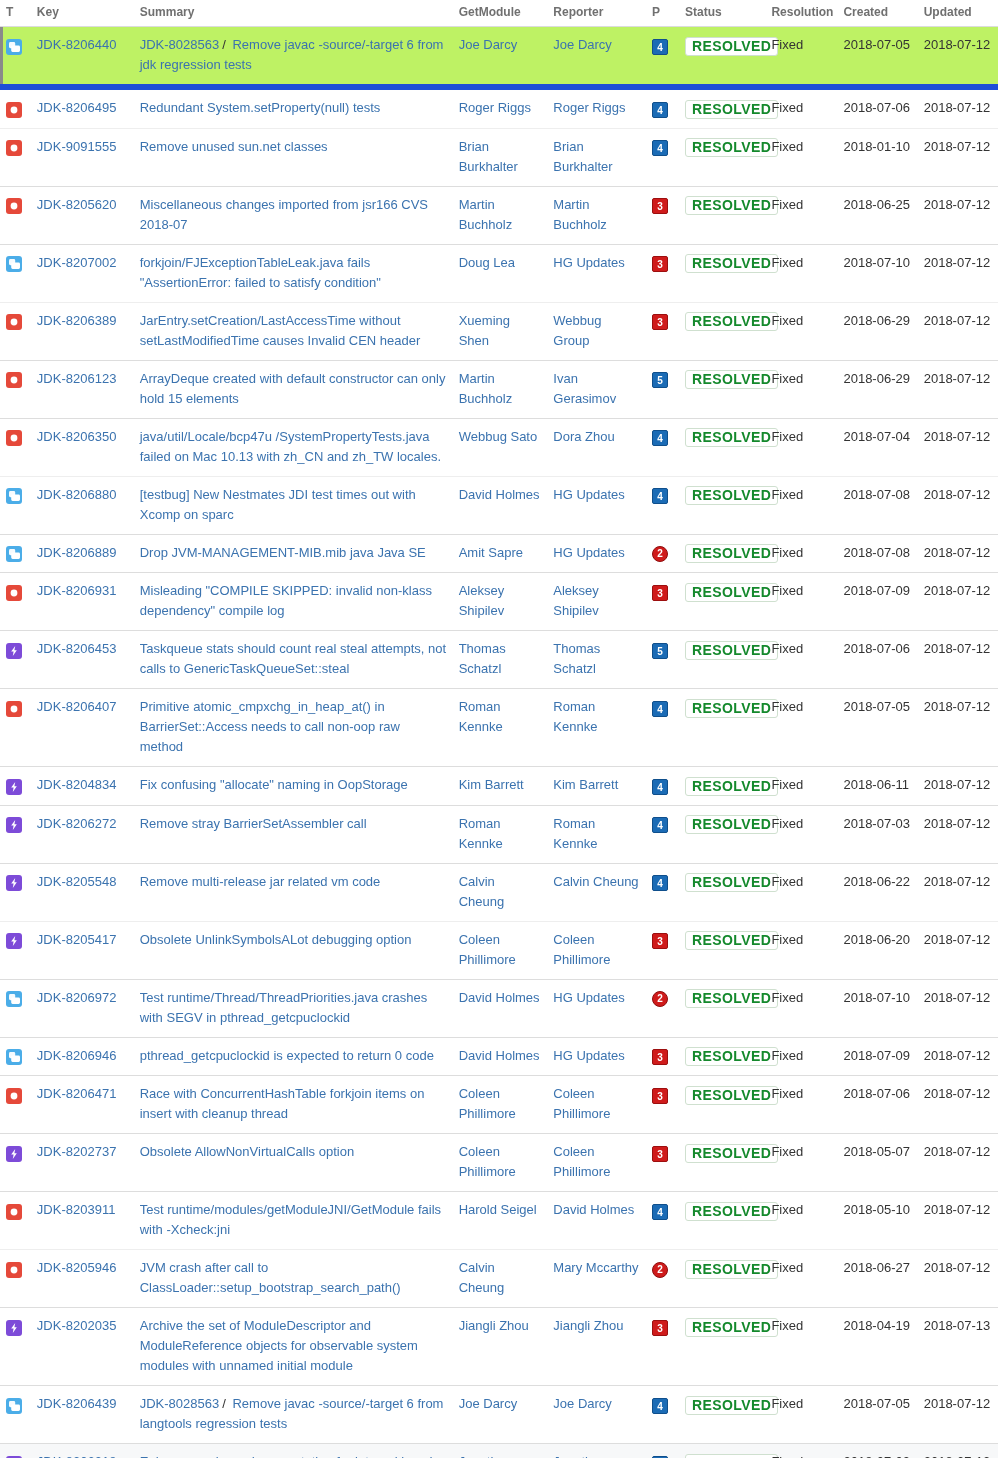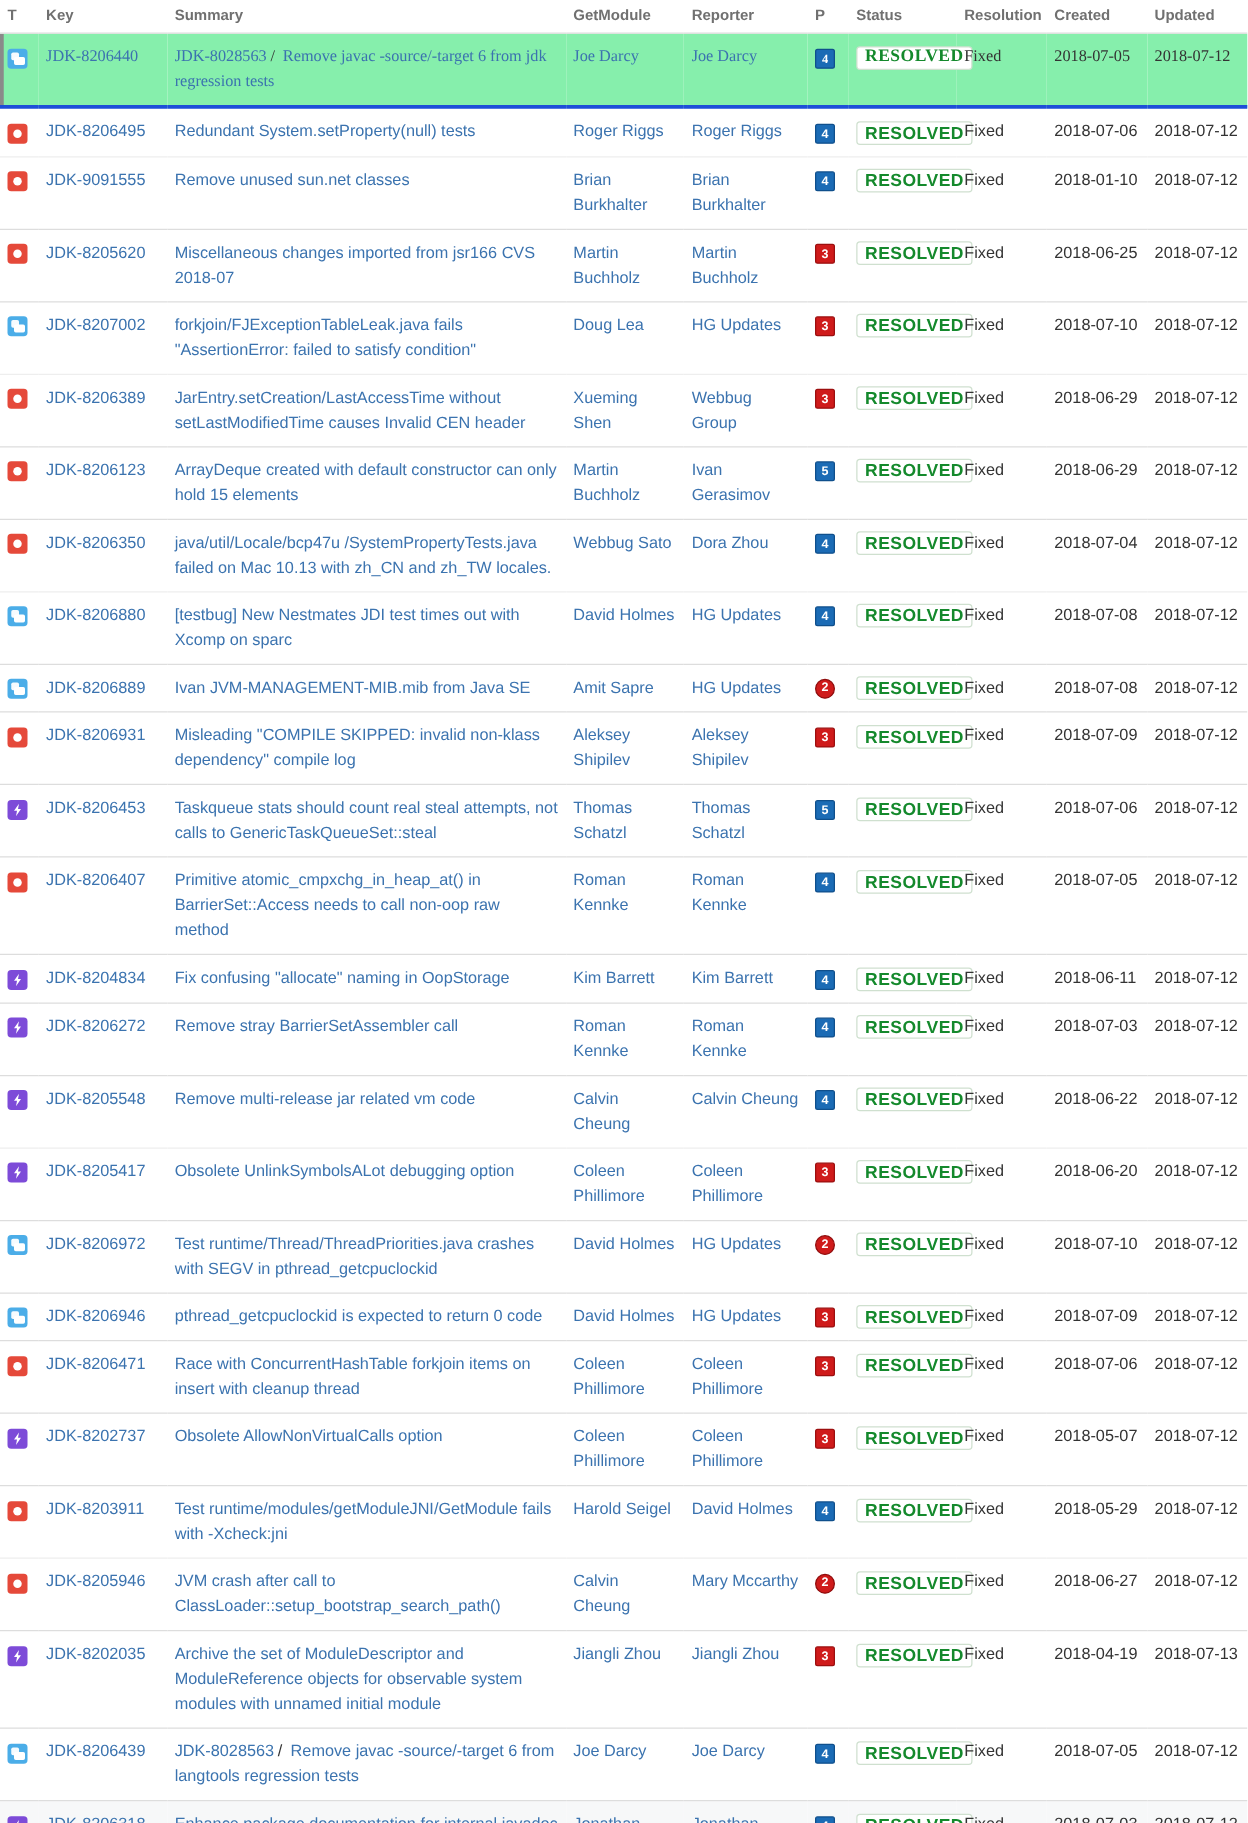--- a/index.html
+++ b/index.html
@@ -46,23 +46,22 @@
   
   #issue-table tbody td {
     padding: 8px 6px 9px 6px;
     vertical-align: top;
     line-height: 20px;
     border-bottom: 1px solid #eeeeee;
   }
   #issue-table tbody tr.sep-row > td { border-bottom: 1px solid #dddddd; }
   #issue-table tbody tr.alt > td { background: #f7f8f9; }
   #issue-table tbody tr.selected > td {
-    background: #86efac;
-    border-bottom: 3px solid #1d4ed8;
-    font-family: Liberation Serif, serif;
+    background: #bef264;
+    border-bottom: 6px solid #1d4ed8;
   }
   #issue-table tbody tr.selected > td:first-child {
     box-shadow: inset 3px 0 0 0 #8a8a8a;
   }
 
   td.c-t   { padding-left: 8px; padding-right: 0; }
   td.c-key { white-space: nowrap; }
   td.c-p   { padding-left: 4px; padding-right: 4px; }
   td.c-cr, td.c-up { white-space: nowrap; color: #333333; }
   td.c-res { color: #333333; }
@@ -290,21 +289,21 @@
         <td class="c-res">Fixed</td>
         <td class="c-cr">2018-07-08</td>
         <td class="c-up">2018-07-12</td>
       </tr>
       <tr class="sep-row">
         <td class="c-t"><span class="type-icon" style="background:#4bade8"><svg width="16" height="16" viewBox="0 0 16 16">
               <rect x="3" y="3" width="6.2" height="6.2" rx="1.4" fill="#fff" opacity="0.95"></rect>
               <path d="M6.6 6.6 h6 a1.4 1.4 0 0 1 1.4 1.4 v3.6 a1.4 1.4 0 0 1 -1.4 1.4 h-6 a1.4 1.4 0 0 1 -1.4 -1.4 v-3.6 a1.4 1.4 0 0 1 1.4 -1.4 z" fill="#fff"></path>
             </svg></span></td>
         <td class="c-key"><a class="link">JDK-8206889</a></td>
-        <td class="c-sum"><a class="link">Ivan JVM-MANAGEMENT-MIB.mib from Java SE</a></td>
+        <td class="c-sum"><a class="link">Drop JVM-MANAGEMENT-MIB.mib java Java SE</a></td>
         <td class="c-asg"><a class="link">Amit Sapre</a></td>
         <td class="c-rep"><a class="link">HG Updates</a></td>
         <td class="c-p"><span class="prio circle">2</span></td>
         <td class="c-st"><span class="lozenge">RESOLVED</span></td>
         <td class="c-res">Fixed</td>
         <td class="c-cr">2018-07-08</td>
         <td class="c-up">2018-07-12</td>
       </tr>
       <tr class="sep-row">
         <td class="c-t"><span class="type-icon" style="background:#e5493a"><svg width="16" height="16" viewBox="0 0 16 16">
@@ -466,21 +465,21 @@
         <td class="c-t"><span class="type-icon" style="background:#e5493a"><svg width="16" height="16" viewBox="0 0 16 16">
               <circle cx="8" cy="8" r="3.4" fill="#fff"></circle>
             </svg></span></td>
         <td class="c-key"><a class="link">JDK-8203911</a></td>
         <td class="c-sum"><a class="link">Test runtime/modules/getModuleJNI/GetModule fails with -Xcheck:jni</a></td>
         <td class="c-asg"><a class="link">Harold Seigel</a></td>
         <td class="c-rep"><a class="link">David Holmes</a></td>
         <td class="c-p"><span class="prio sq">4</span></td>
         <td class="c-st"><span class="lozenge">RESOLVED</span></td>
         <td class="c-res">Fixed</td>
-        <td class="c-cr">2018-05-29</td>
+        <td class="c-cr">2018-05-10</td>
         <td class="c-up">2018-07-12</td>
       </tr>
       <tr class="sep-row">
         <td class="c-t"><span class="type-icon" style="background:#e5493a"><svg width="16" height="16" viewBox="0 0 16 16">
               <circle cx="8" cy="8" r="3.4" fill="#fff"></circle>
             </svg></span></td>
         <td class="c-key"><a class="link">JDK-8205946</a></td>
         <td class="c-sum"><a class="link">JVM crash after call to ClassLoader::setup_bootstrap_search_path()</a></td>
         <td class="c-asg"><a class="link">Calvin Cheung</a></td>
         <td class="c-rep"><a class="link">Mary Mccarthy</a></td>

